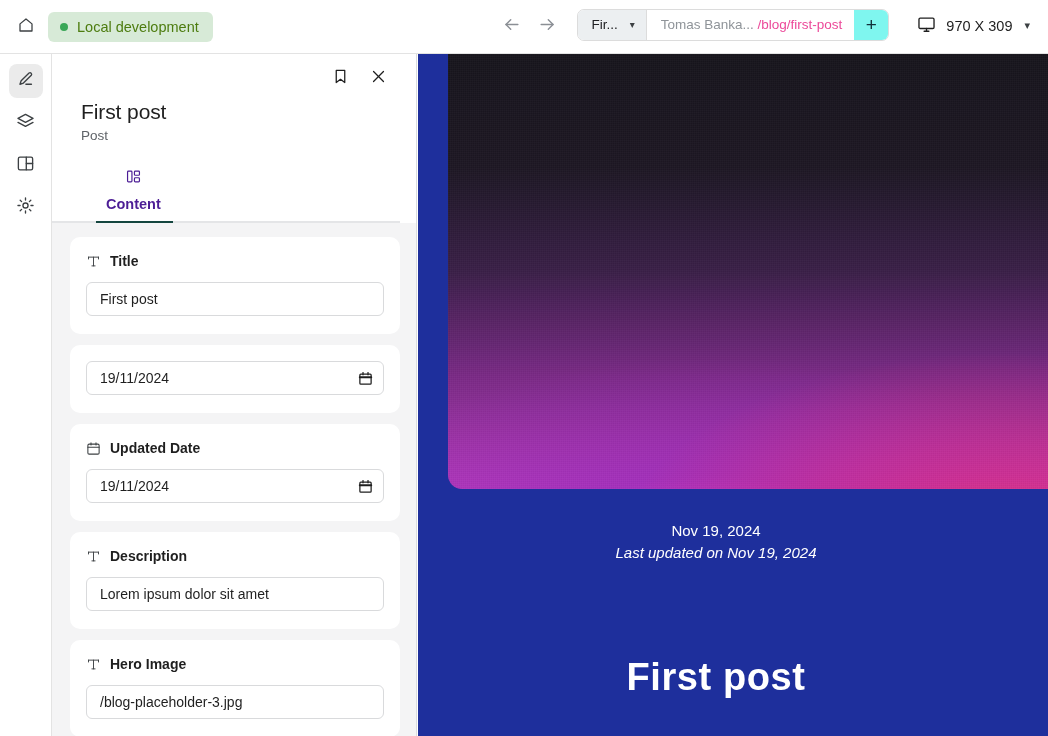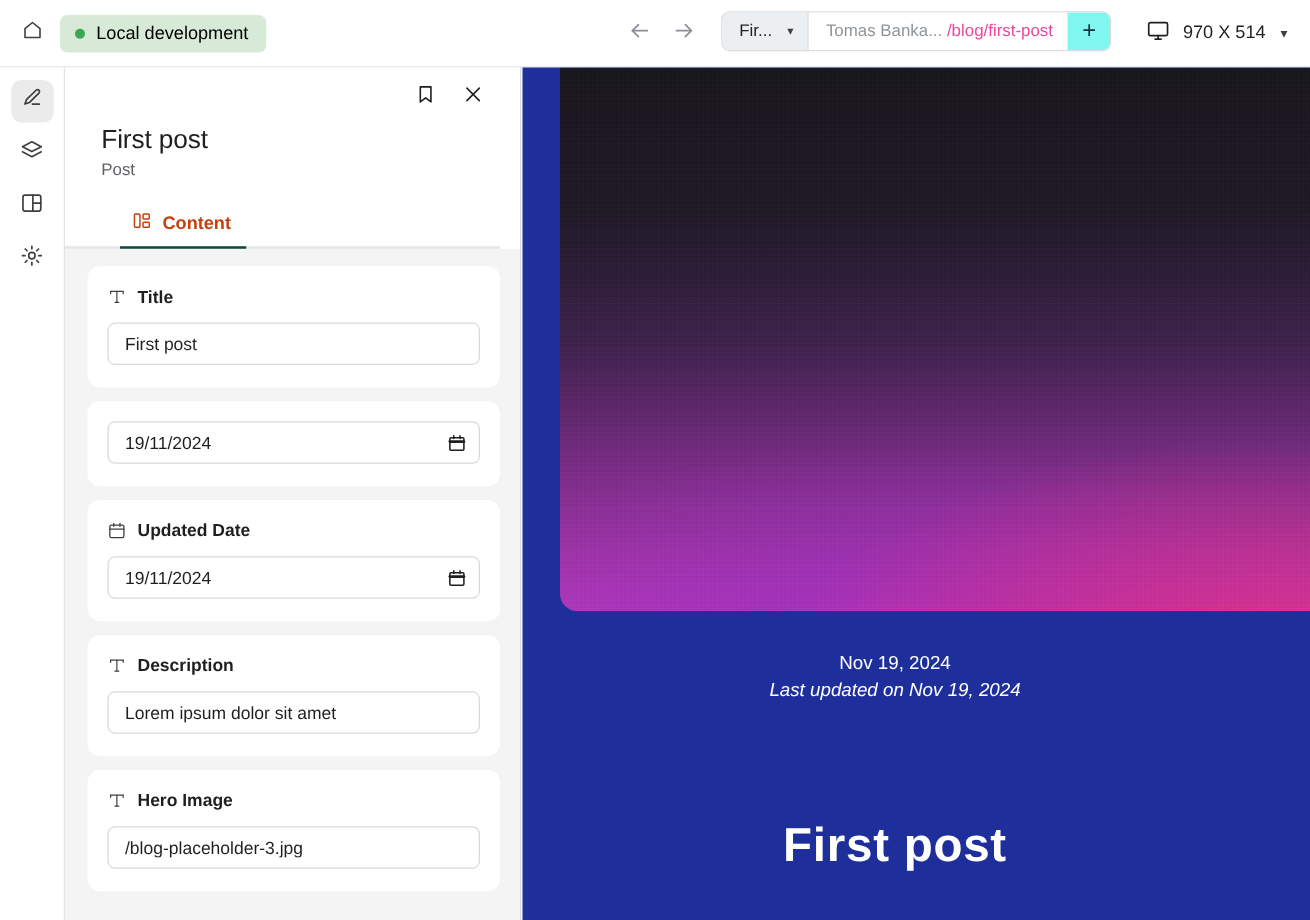--- a/index.html
+++ b/index.html
@@ -20,21 +20,21 @@
     display: flex; align-items: center;
   }
   .topbar-left { display: flex; align-items: center; padding-left: 12px; gap: 8px; }
   .home-btn {
     width: 28px; height: 28px; border-radius: 6px;
     display: flex; align-items: center; justify-content: center;
     color: #3c4043; cursor: pointer;
   }
   .env-badge {
     display: flex; align-items: center; gap: 9px;
-    background: #d7ead7; color: #000000;
+    background: #d7ead7; color: #4d7c0f;
     border-radius: 6px; padding: 7px 14px 7px 12px;
     font-size: 14.5px; cursor: pointer;
   }
   .env-dot { width: 8px; height: 8px; border-radius: 50%; background: #3aa757; flex: 0 0 auto; }
 
   .topbar-right {
     margin-left: auto; display: flex; align-items: flex-start;
     gap: 0px; padding-right: 14px;
   }
   .nav-arrow {
@@ -112,21 +112,21 @@
   .panel-subtitle { font-size: 13.5px; color: #5f6368; padding: 4px 0 0 29px; }
 
   .tabs {
     display: flex; align-items: flex-end; gap: 0;
     padding-left: 44px; margin-top: 20px;
     border-bottom: 2px solid #e4e5e7; background: #ffffff;
   }
   .tab {
     display: flex; align-items: center; gap: 9px;
     padding: 6px 12px 9px 10px; font-size: 14.5px; font-weight: bold;
-    color: #c2410c; cursor: pointer; position: relative;
+    color: #4c1d95; cursor: pointer; position: relative; flex-direction: column;
   }
   .tab.active::after {
     content: ""; position: absolute; left: 0; right: 0; bottom: -2px;
     height: 2px; background: #14463f;
   }
 
   .panel-body {
     flex: 1 1 auto; overflow-y: auto; padding: 14px 16px 20px 18px;
     display: flex; flex-direction: column; gap: 11px;
   }
@@ -244,21 +244,21 @@
       </div>
 
       <div class="device-sel">
         <span>
           <svg width="19" height="19" viewBox="0 0 24 24" fill="none" stroke="currentColor" stroke-width="1.7" stroke-linecap="round" stroke-linejoin="round">
             <rect x="2.5" y="4" width="19" height="13" rx="1.6"></rect>
               <line x1="9" y1="20.5" x2="15" y2="20.5"></line>
               <line x1="12" y1="17" x2="12" y2="20.5"></line>
           </svg>
         </span>
-        <span>970 X 514</span>
+        <span>970 X 309</span>
         <span class="caret">▾</span>
       </div>
     </div>
   </div>
 
   <div class="rail">
     <div class="rail-btn active">
       <span>
         <svg width="19" height="19" viewBox="0 0 24 24" fill="none" stroke="currentColor" stroke-width="1.7" stroke-linecap="round" stroke-linejoin="round">
           <path d="M16.5 3.8a2 2 0 0 1 2.8 2.8L9.4 16.5 5 18l1.5-4.4z"></path>

